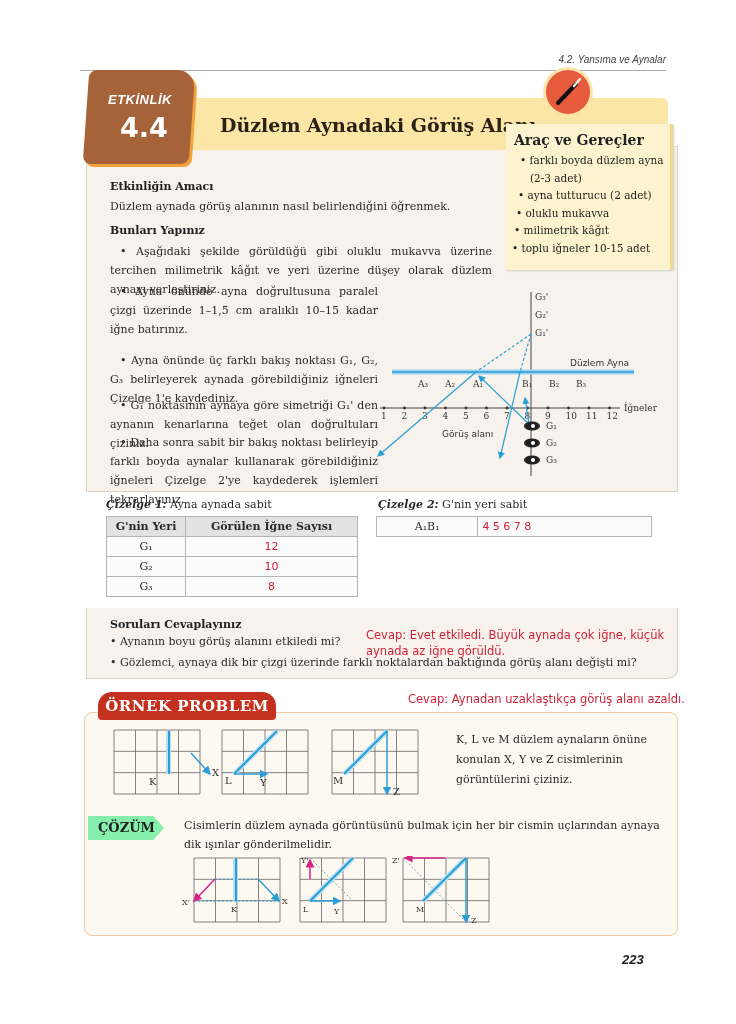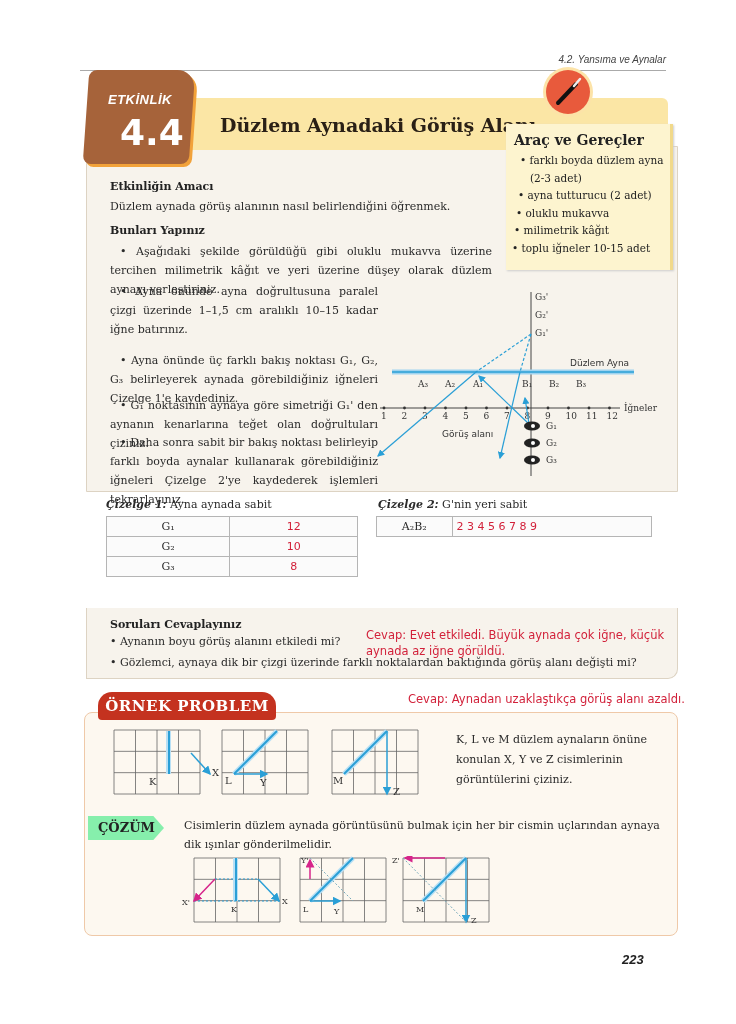--- a/index.html
+++ b/index.html
@@ -3,21 +3,21 @@
 <meta charset="utf-8">
 <style>
   html,body{margin:0;padding:0;}
   body{width:736px;height:1024px;background:#fff;position:relative;overflow:hidden;font-family:"DejaVu Serif",serif;color:#2a2a2a;}
   .abs{position:absolute;}
   .hdr-section{top:54px;right:70px;font-family:"Liberation Sans",sans-serif;font-style:italic;font-size:10px;color:#444;}
   .hdr-line{top:70px;left:80px;width:586px;height:1px;background:#aaa;}
   .band{top:98px;left:96px;width:572px;height:52px;background:#fbe6a5;border-radius:0 6px 6px 0;}
   .badge{top:70px;left:86px;width:106px;height:94px;background:#a6633a;border-radius:8px 18px 8px 8px;transform:skewX(-4deg);box-shadow:3px 3px 0 #f2a23a;}
   .badge-word{top:92px;left:108px;font-family:Liberation Sans, sans-serif;font-weight:bold;font-style:italic;font-size:13px;color:#fff;letter-spacing:0.5px;}
-  .badge-num{top:112px;left:120px;font-family:"DejaVu Sans",sans-serif;font-weight:bold;font-size:36px;color:#fff;}
+  .badge-num{top:112px;left:120px;font-family:"DejaVu Sans",sans-serif;font-weight:bold;font-size:27px;color:#fff;}
   .title{top:114px;left:220px;font-family:"DejaVu Serif",serif;font-weight:bold;font-size:19px;color:#2a2016;}
   .tool-icon{top:70px;left:546px;width:44px;height:44px;border-radius:50%;background:#e85a3c;box-shadow:0 0 0 3px #fce3a8;}
   .panel{top:146px;left:86px;width:590px;height:344px;background:#f7f3ec;border:1px solid #ddd3c3;border-radius:10px 0 0 0;}
   .materials{top:124px;left:506px;width:164px;height:146px;background:#fdf4cf;border-right:3px solid #f1d98a;box-shadow:1px 1px 2px #ccc;}
   .mat-title{position:absolute;top:8px;left:8px;font-weight:bold;font-size:14px;color:#222;}
   .mat-list{position:absolute;top:28px;left:6px;font-size:10.5px;line-height:17.5px;color:#222;}
   .mat-list div{white-space:nowrap;}
   .txt{font-size:11px;line-height:19px;color:#2a2a2a;}
   .h{font-weight:bold;font-size:11px;color:#222;}
   .para{left:110px;width:268px;text-align:justify;}
@@ -141,41 +141,45 @@
     <ellipse cx="160" cy="159" rx="8" ry="4.5"></ellipse>
       <circle cx="161" cy="159" r="2" fill="#fff"></circle>
     <ellipse cx="160" cy="176" rx="8" ry="4.5"></ellipse>
       <circle cx="161" cy="176" r="2" fill="#fff"></circle>
   </g>
 </svg>
 
 <div class="abs cap" style="top:498px;left:106px"><b>Çizelge 1:</b><span> Ayna aynada sabit</span></div>
 <table class="abs" style="top:516px;left:106px;width:252px">
   <tbody>
+      <tr>
+        <th style="width:70px">G'nin Yeri</th>
+        <th>Görülen İğne Sayısı</th>
+      </tr>
   <tr>
         <td>G₁</td>
         <td class="red">12</td>
       </tr>
   <tr>
         <td>G₂</td>
         <td class="red">10</td>
       </tr>
   <tr>
         <td>G₃</td>
         <td class="red">8</td>
       </tr>
 </tbody>
   </table>
 
 <div class="abs cap" style="top:498px;left:378px"><b>Çizelge 2:</b><span> G'nin yeri sabit</span></div>
 <table class="abs" style="top:516px;left:376px;width:276px">
   <tbody>
   <tr>
-        <td>A₂B₂</td>
-        <td class="red" style="text-align:left">2 3 4 5 6 7 8 9</td>
+        <td>A₁B₁</td>
+        <td class="red" style="text-align:left">4 5 6 7 8</td>
       </tr>
 </tbody>
   </table>
 
 <div class="abs q-panel"></div>
 <div class="abs h" style="top:618px;left:110px">Soruları Cevaplayınız</div>
 <div class="abs txt" style="top:632px;left:110px">• Aynanın boyu görüş alanını etkiledi mi?</div>
 <div class="abs txt" style="top:653px;left:110px;white-space:nowrap">• Gözlemci, aynaya dik bir çizgi üzerinde farklı noktalardan baktığında görüş alanı değişti mi?</div>
 <div class="abs answer" style="top:628px;left:366px">Cevap: Evet etkiledi. Büyük aynada çok iğne, küçük</div>
 <div class="abs answer" style="top:644px;left:366px">aynada az iğne görüldü.</div>

